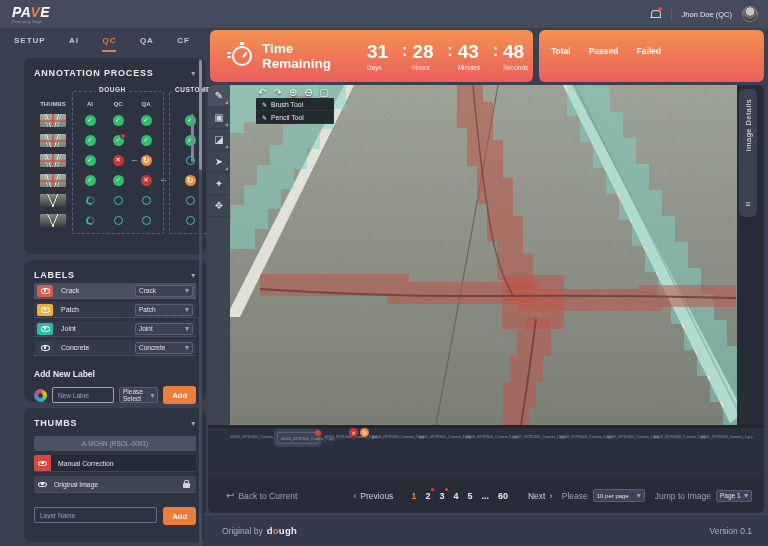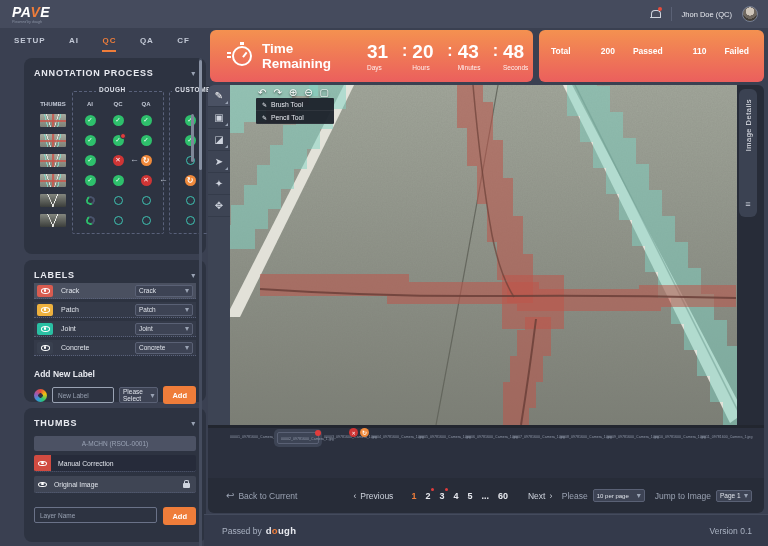--- a/index.html
+++ b/index.html
@@ -121,21 +121,21 @@
   .pc-title{font-size:9.5px;font-weight:bold;}
   .pbar{position:relative;width:88px;height:11px;border-radius:6px;margin-left:8px;background:repeating-linear-gradient(115deg,rgba(255,255,255,.55) 0 1.5px,rgba(255,255,255,.2) 1.5px 3.5px);overflow:hidden;}
   .pfill{position:absolute;left:0;top:0;bottom:0;background:#2ecc71;border-radius:6px;}
   .ptext{position:absolute;inset:0;display:flex;align-items:center;justify-content:center;font-size:6.5px;font-weight:bold;}
   .cbtn{width:13px;height:13px;border-radius:50%;margin-left:6px;position:relative;cursor:pointer;flex:0 0 auto;}
   .cbtn.pause{background:#fff;}
   .cbtn.pause::before{content:"";position:absolute;left:4px;top:3.5px;width:1.8px;height:6px;background:#ee6f50;box-shadow:3.2px 0 0 #ee6f50;}
   .cbtn.stop{border:1.5px solid #fff;}
   .cbtn.stop::before{content:"";position:absolute;left:3px;top:3px;width:4px;height:4px;background:#fff;border-radius:50%;}
   .prow2{display:flex;align-items:center;margin-top:7px;font-size:8.5px;font-weight:bold;}
-  .pstat{display:flex;gap:30px;margin-right:18px;}
+  .pstat{display:flex;gap:30px;margin-right:18px;flex-direction:column;}
   .pstat:last-child{margin-right:0;}
 
   
   #mainpanel{position:absolute;left:208px;top:85px;width:556px;height:428px;background:#272c38;border-radius:6px;overflow:hidden;}
   #toolcol{position:absolute;left:0;top:0;width:22px;height:340px;background:#3d4454;}
   .tbtn{width:22px;height:22px;display:flex;align-items:center;justify-content:center;color:#cfd4de;font-size:10px;cursor:pointer;position:relative;border-bottom:1px solid #343b4a;}
   .tbtn.active{background:#4a5163;color:#fff;}
   .tbtn.sub::after{content:"";position:absolute;right:2px;bottom:2px;border-left:3px solid transparent;border-bottom:3px solid #9aa3b4;}
   #imgwrap{position:absolute;left:22px;top:0;width:507px;height:340px;overflow:hidden;background:#8d9088;}
   #topicons{position:absolute;left:28px;top:2px;display:flex;gap:7px;z-index:6;}
@@ -443,21 +443,21 @@
   </div>
 
   <div class="card" id="card-time">
     <span class="watch">
         <span class="spd"></span>
       </span>
     <span class="tc-title">Time Remaining</span>
     <div class="tunits">
       <span class="tu"><span class="n">31</span><span class="u" style="display:block">Days</span></span>
       <span class="colon">:</span>
-      <span class="tu"><span class="n">20</span><span class="u" style="display:block">Hours</span></span>
+      <span class="tu"><span class="n">28</span><span class="u" style="display:block">Hours</span></span>
       <span class="colon">:</span>
       <span class="tu"><span class="n">43</span><span class="u" style="display:block">Minutes</span></span>
       <span class="colon">:</span>
       <span class="tu"><span class="n">48</span><span class="u" style="display:block">Seconds</span></span>
     </div>
   </div>
 
   <div class="card" id="card-prog">
     <div class="prow2" id="pstats">
         <span class="pstat">
@@ -593,18 +593,18 @@
         <span class="glabel">Jump to Image</span>
         <span class="sel" id="jumpsel">
           <span>Page 1</span>
           <span class="chev">▾</span>
         </span>
       </span>
     </div>
   </div>
 
   <div id="ftr">
-    <span class="pow">Passed by</span>
+    <span class="pow">Original by</span>
     <span class="brand" id="brand"><span>d</span><span class="o">o</span><span>u</span><span>g</span><span>h</span></span>
     <span class="ver">Version 0.1</span>
   </div>
 
 </div>
 
 </body></html>

